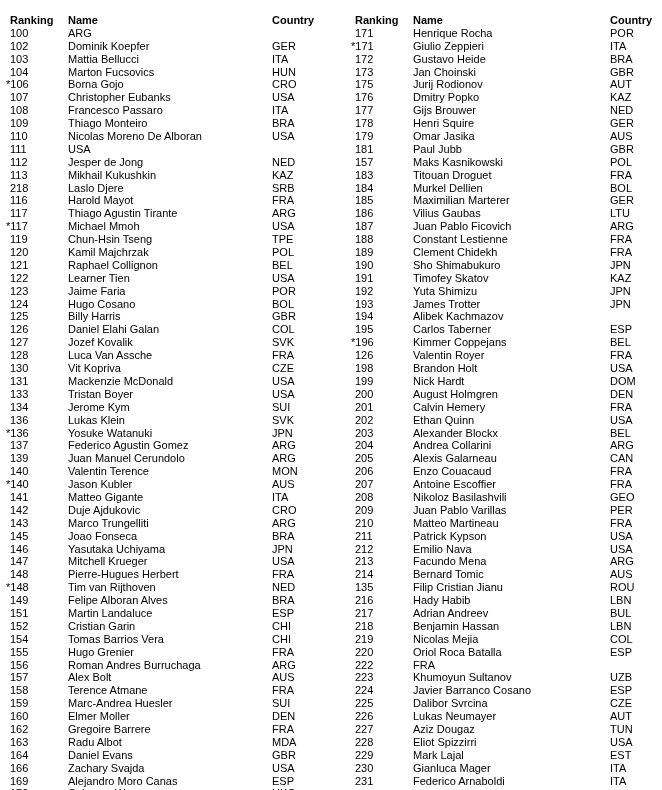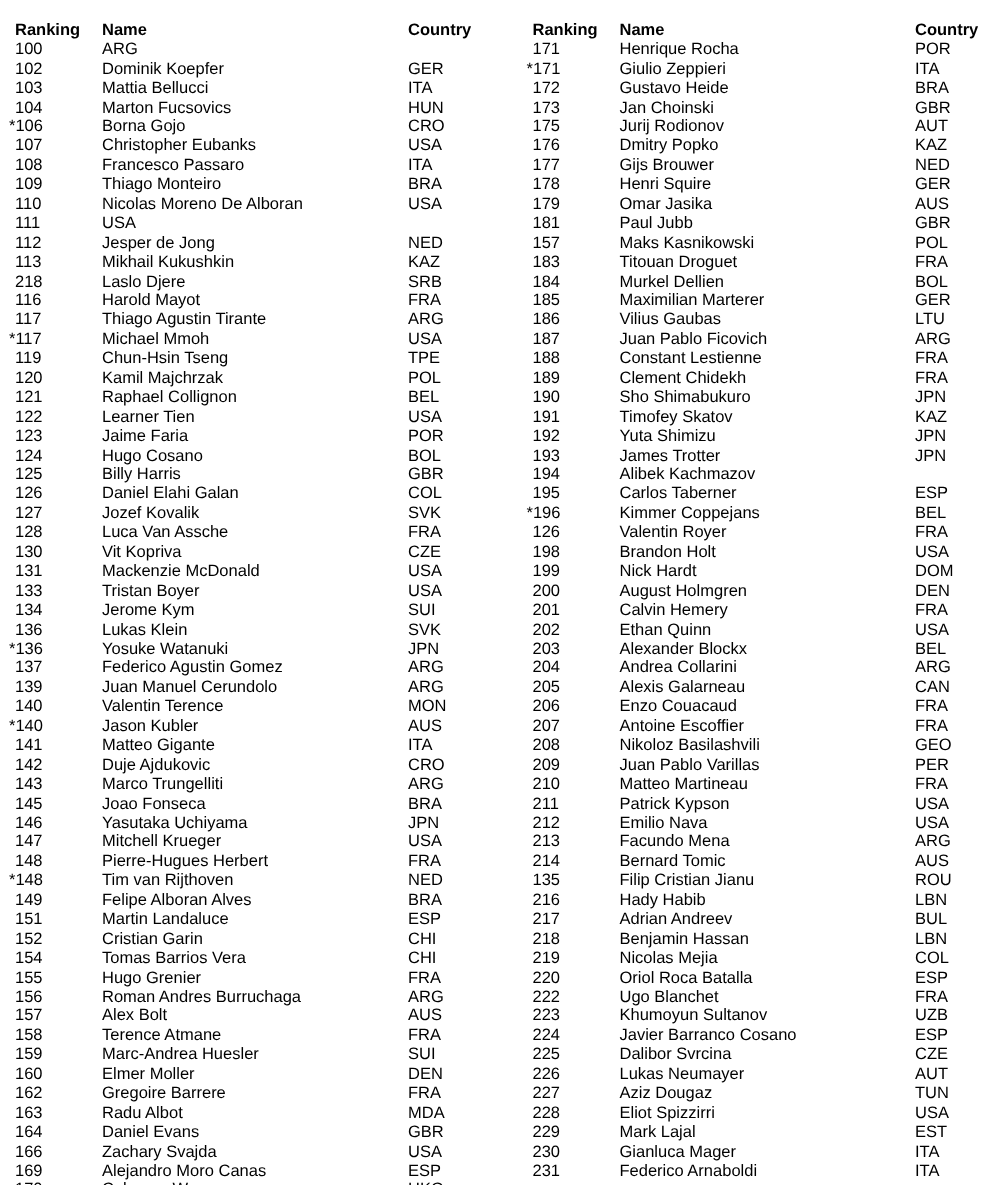--- a/index.html
+++ b/index.html
@@ -603,21 +603,20 @@
           <span class="cell c-name">Nicolas Mejia</span>
           <span class="cell c-country">COL</span>
         </div>
         <div class="row">
           <span class="cell c-rank">220</span>
           <span class="cell c-name">Oriol Roca Batalla</span>
           <span class="cell c-country">ESP</span>
         </div>
         <div class="row">
           <span class="cell c-rank">222</span>
-          <span class="cell c-name">Ugo Blanchet</span>
           <span class="cell c-country">FRA</span>
         </div>
         <div class="row">
           <span class="cell c-rank">223</span>
           <span class="cell c-name">Khumoyun Sultanov</span>
           <span class="cell c-country">UZB</span>
         </div>
         <div class="row">
           <span class="cell c-rank">224</span>
           <span class="cell c-name">Javier Barranco Cosano</span>

